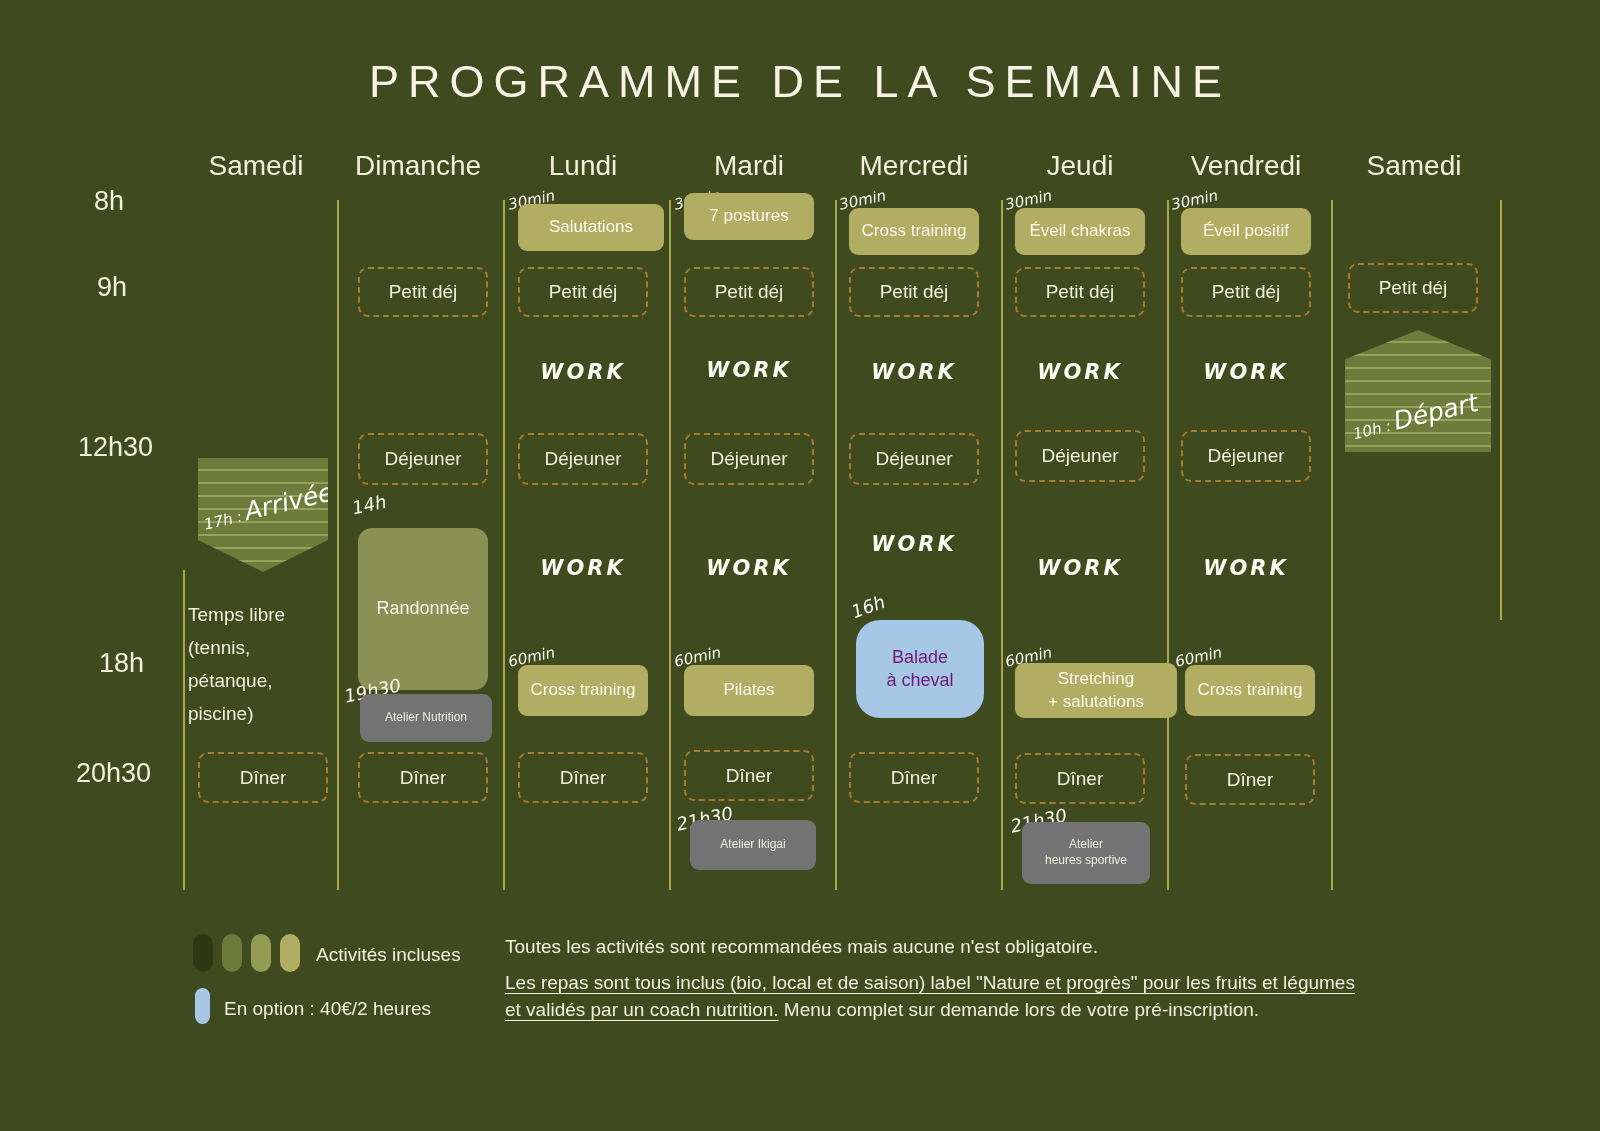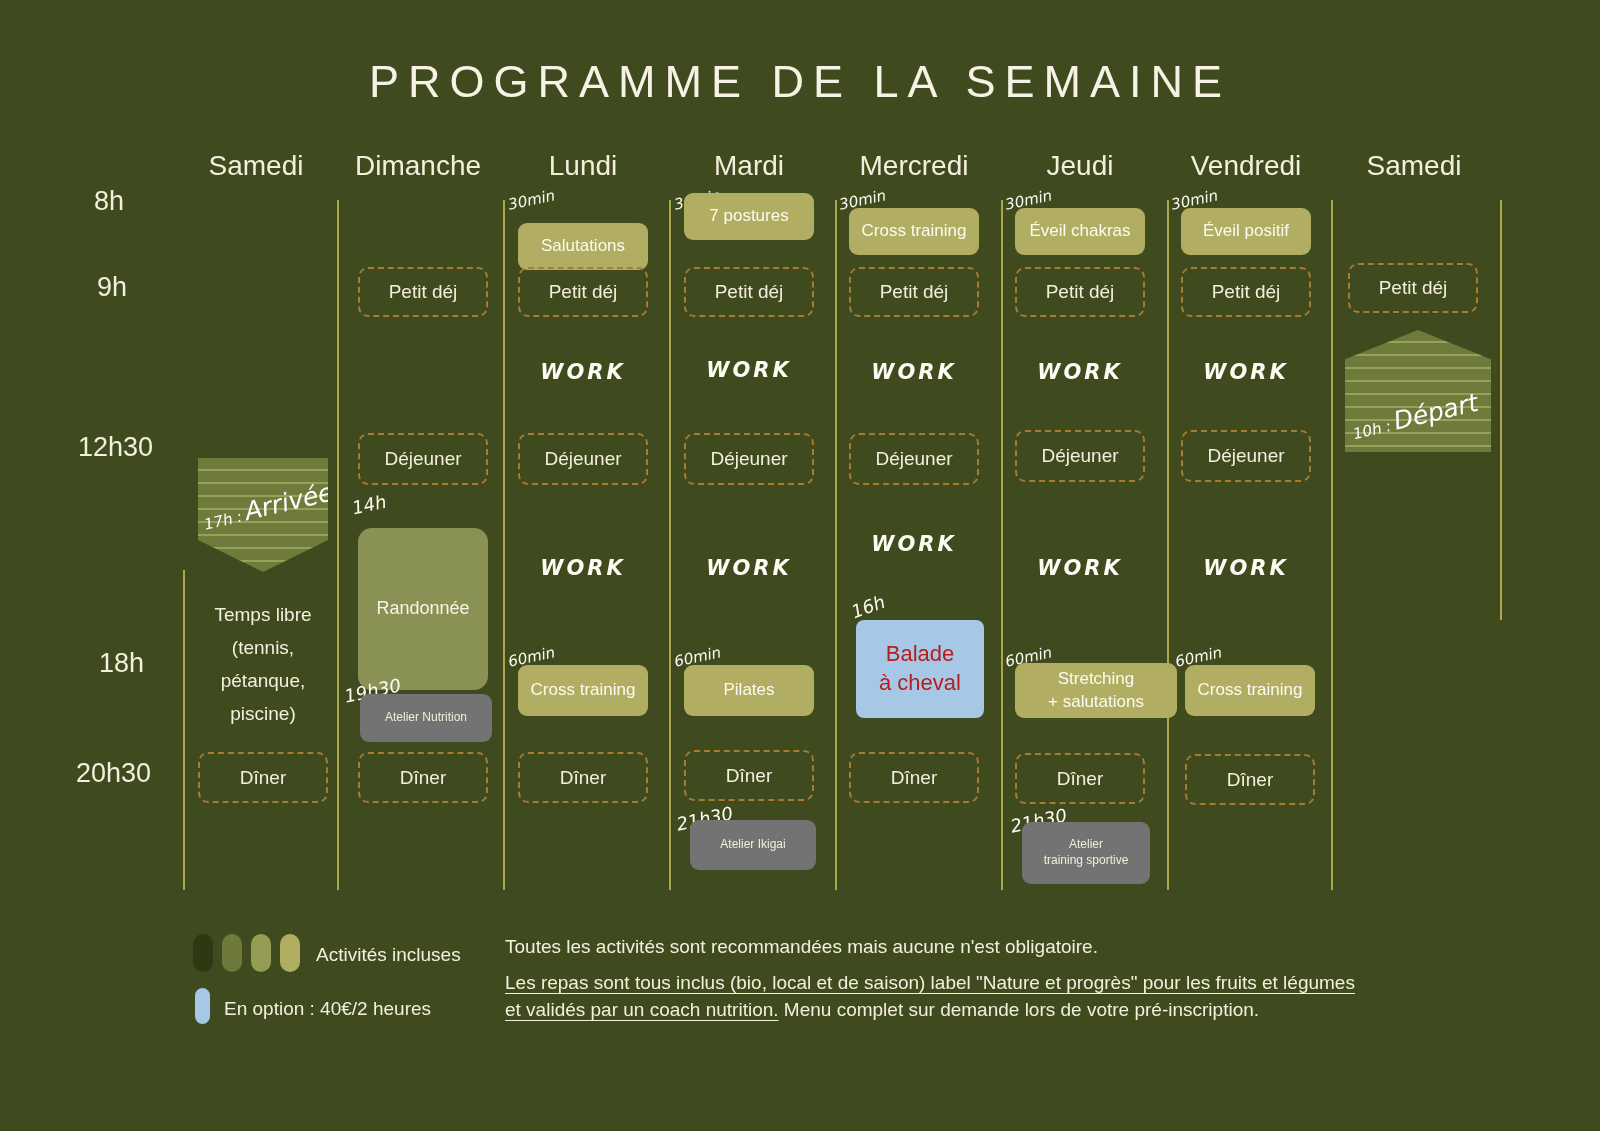--- a/index.html
+++ b/index.html
@@ -17,21 +17,21 @@
   .day { position:absolute; top:150px; width:160px; text-align:center; font-size:28px; color:#f3efdd; }
   .time { position:absolute; font-size:27px; color:#f3efdd; }
   .vline { position:absolute; width:2px; background:#aaa84b; }
   .box {
     position:absolute; display:flex; flex-direction:column;
     align-items:center; justify-content:center; text-align:center;
     border-radius:9px; line-height:1.3;
   }
   .khaki { background:#b1ae63; color:#fdfbf0; font-size:17px; }
   .dark  { background:#737373; color:#eef0d8; font-size:12px; }
-  .blue  { background:#a6c7e6; color:#b91c1c; font-size:22px; border-radius:8px; }
+  .blue  { background:#a6c7e6; color:#701a75; font-size:18px; border-radius:24px; }
   .rando { background:#8a9155; color:#f7f5e8; font-size:18px; border-radius:14px; }
   .meal {
     position:absolute; display:flex; align-items:center; justify-content:center;
     border:2px dashed #a87b2e; border-radius:10px; font-size:19px; color:#f3efdd;
   }
   .work {
     position:absolute; width:130px; text-align:center; font-size:21px;
     font-weight:bold; font-style:italic; letter-spacing:3px; color:#fdfcf3;
     font-family:"DejaVu Sans", sans-serif;
   }
@@ -44,21 +44,21 @@
   .banner {
     position:absolute;
     background:repeating-linear-gradient(180deg,#6e7b3a 0px,#6e7b3a 11px,#95a25b 11px,#95a25b 13px);
   }
   .banner-text {
     position:absolute; transform:rotate(-13deg); white-space:nowrap;
     font-style:italic; color:#ffffff; font-family:"DejaVu Sans", sans-serif;
   }
   .banner-text .t { font-size:15px; margin-right:4px; }
   .banner-text .b { font-size:25px; }
-  .freetime { position:absolute; text-align:center; font-size:19px; line-height:33px; color:#f3efdd; }
+  .freetime { position:absolute; text-align:left; font-size:19px; line-height:33px; color:#f3efdd; }
   .legend-swatch { position:absolute; border-radius:10px; }
   .legend-label { position:absolute; font-size:19px; color:#f3efdd; }
   .foot { position:absolute; font-size:19px; color:#f3efdd; }
   .foot .u { text-decoration:underline; text-underline-offset:4px; }
 </style>
 </head>
 <body>
 
 <div class="canvas">
 
@@ -104,21 +104,21 @@
 
   <div class="meal" style="left:358px;top:267px;width:130px;height:50px">Petit déj</div>
   <div class="meal" style="left:358px;top:433px;width:130px;height:52px">Déjeuner</div>
   <div class="annot big" style="left:352px;top:494px">14h</div>
   <div class="box rando" style="left:358px;top:528px;width:130px;height:162px">Randonnée</div>
   <div class="annot big" style="left:344px;top:680px">19h30</div>
   <div class="box dark" style="left:360px;top:694px;width:132px;height:48px">Atelier Nutrition</div>
   <div class="meal" style="left:358px;top:752px;width:130px;height:51px">Dîner</div>
 
   <div class="annot" style="left:508px;top:191px">30min</div>
-  <div class="box khaki" style="left:518px;top:223px;width:130px;height:47px">Salutations</div>
+  <div class="box khaki" style="left:518px;top:204px;width:146px;height:47px">Salutations</div>
   <div class="meal" style="left:518px;top:267px;width:130px;height:50px">Petit déj</div>
   <div class="work" style="left:518px;top:360px">WORK</div>
   <div class="meal" style="left:518px;top:433px;width:130px;height:52px">Déjeuner</div>
   <div class="work" style="left:518px;top:556px">WORK</div>
   <div class="annot" style="left:508px;top:648px">60min</div>
   <div class="box khaki" style="left:518px;top:665px;width:130px;height:51px">Cross training</div>
   <div class="meal" style="left:518px;top:752px;width:130px;height:51px">Dîner</div>
 
   <div class="annot" style="left:674px;top:191px">30min</div>
   <div class="box khaki" style="left:684px;top:193px;width:130px;height:47px">7 postures</div>
@@ -153,21 +153,21 @@
   <div class="work" style="left:1015px;top:556px">WORK</div>
   <div class="annot" style="left:1005px;top:648px">60min</div>
   <div class="box khaki" style="left:1015px;top:663px;width:162px;height:55px">
     <div>Stretching</div>
     <div>+ salutations</div>
   </div>
   <div class="meal" style="left:1015px;top:753px;width:130px;height:51px">Dîner</div>
   <div class="annot big" style="left:1010px;top:810px">21h30</div>
   <div class="box dark" style="left:1022px;top:822px;width:128px;height:62px">
     <div>Atelier</div>
-    <div>training sportive</div>
+    <div>heures sportive</div>
   </div>
 
   <div class="annot" style="left:1171px;top:191px">30min</div>
   <div class="box khaki" style="left:1181px;top:208px;width:130px;height:47px">Éveil positif</div>
   <div class="meal" style="left:1181px;top:267px;width:130px;height:50px">Petit déj</div>
   <div class="work" style="left:1181px;top:360px">WORK</div>
   <div class="meal" style="left:1181px;top:430px;width:130px;height:52px">Déjeuner</div>
   <div class="work" style="left:1181px;top:556px">WORK</div>
   <div class="annot" style="left:1175px;top:648px">60min</div>
   <div class="box khaki" style="left:1185px;top:665px;width:130px;height:51px">Cross training</div>

